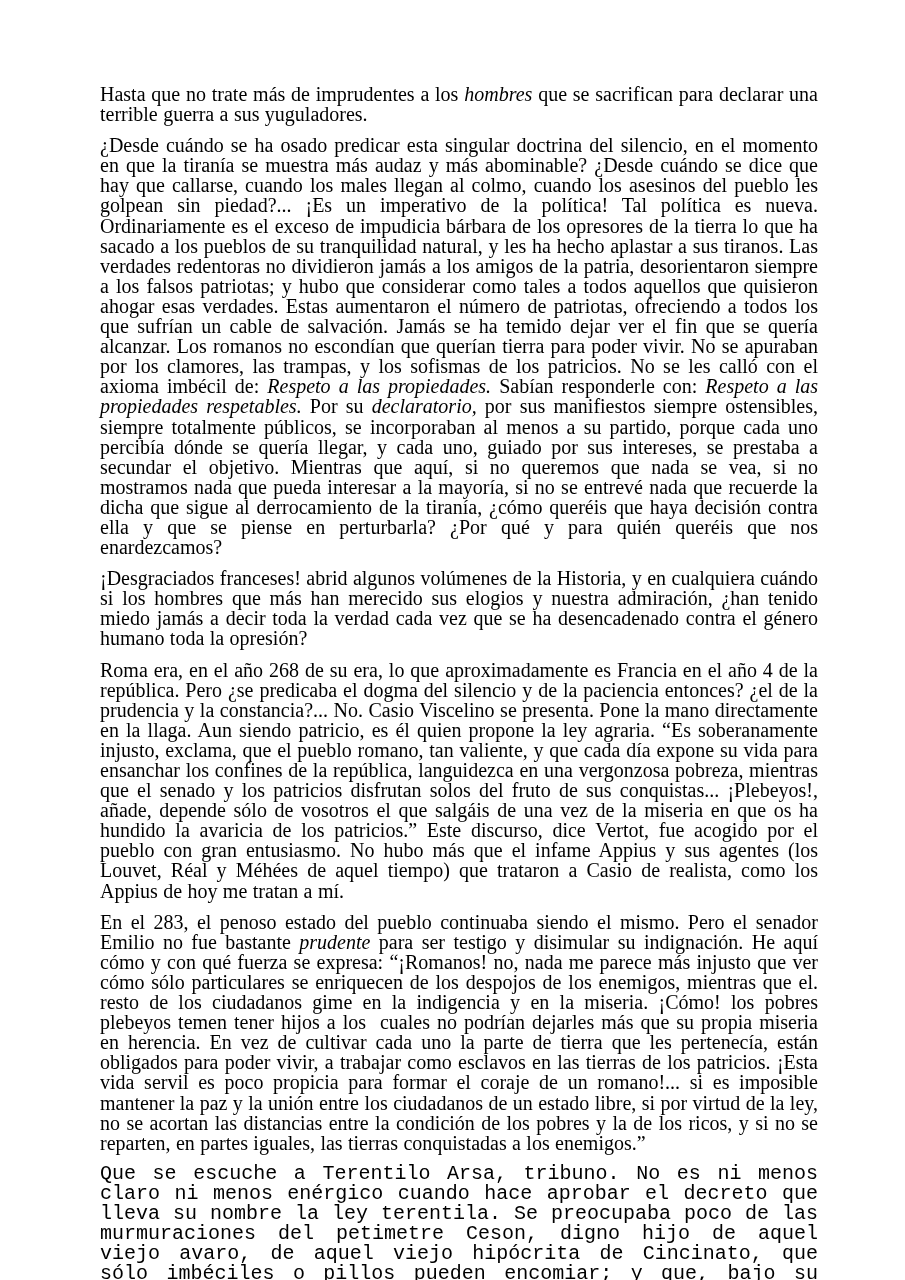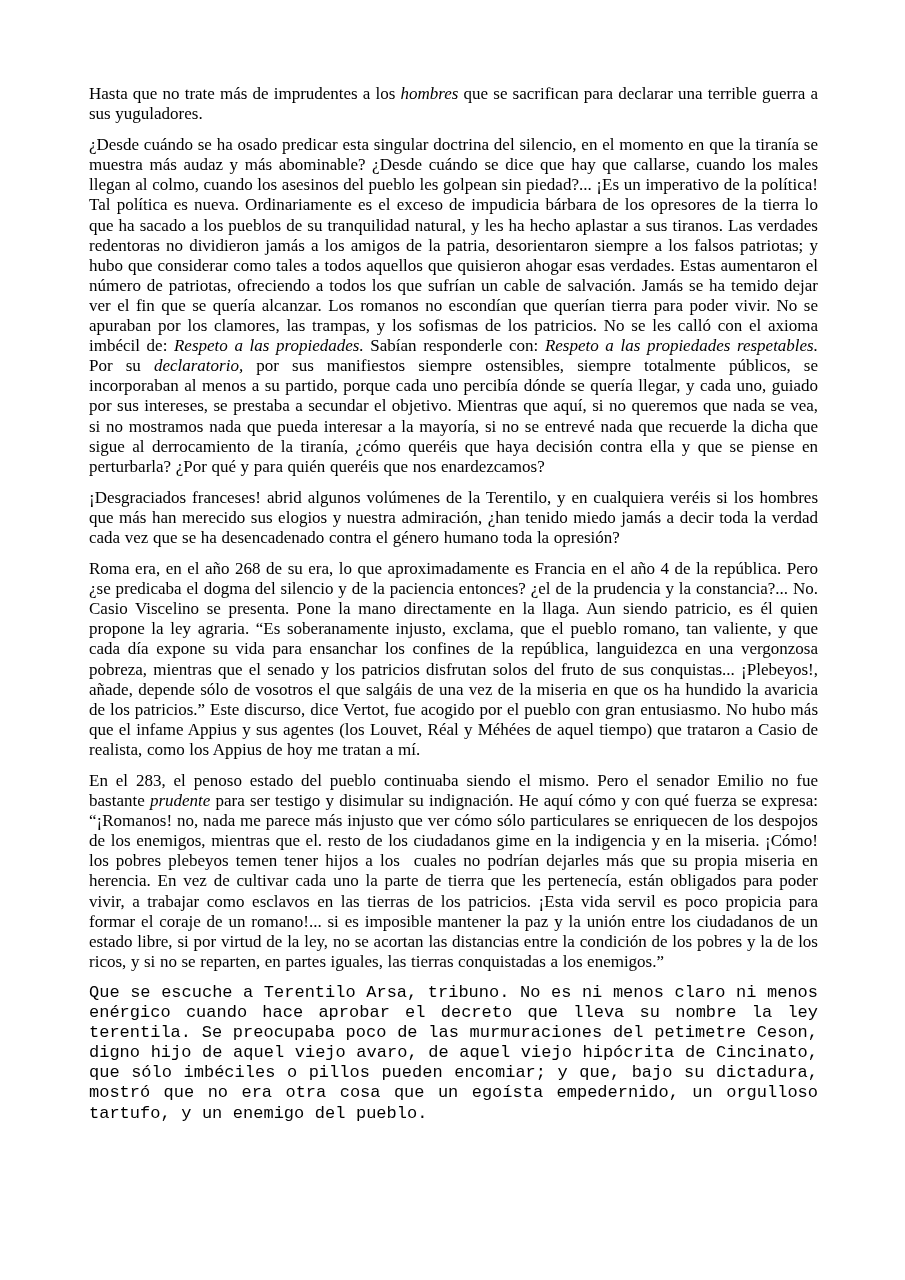--- a/index.html
+++ b/index.html
@@ -20,22 +20,22 @@
     overflow: hidden;
     box-sizing: border-box;
   }
   .text-column {
     position: absolute;
     left: 88px;
     top: 84px;
     width: 730px;
   }
   p.para {
-    margin: 0 0 11px 1px;
-    font-size: 17px;
+    margin: 0 0 11px 12px;
+    font-size: 20px;
     line-height: 20.1px;
     text-align: justify;
     text-justify: inter-word;
     -webkit-hyphens: none;
     hyphens: none;
     white-space: pre-wrap;
     word-spacing: 0.02em;
   }
   p.para:last-child {
     margin-bottom: 0;
@@ -45,18 +45,18 @@
     font-style: italic;
   }
 </style>
 </head>
 <body>
 
 <div class="page">
   <div class="text-column" id="text-column" style="color: rgb(0, 0, 0);">
       <p class="para" id="para-1"><span>Hasta que no trate más de imprudentes a los </span><span class="it">hombres</span><span> que se sacrifican para declarar una terrible guerra a sus yuguladores.</span></p>
       <p class="para" id="para-2"><span>¿Desde cuándo se ha osado predicar esta singular doctrina del silencio, en el momento en que la tiranía se muestra más audaz y más abominable? ¿Desde cuándo se dice que hay que callarse, cuando los males llegan al colmo, cuando los asesinos del pueblo les golpean sin piedad?... ¡Es un imperativo de la política! Tal política es nueva. Ordinariamente es el exceso de impudicia bárbara de los opresores de la tierra lo que ha sacado a los pueblos de su tranquilidad natural, y les ha hecho aplastar a sus tiranos. Las verdades redentoras no dividieron jamás a los amigos de la patria, desorientaron siempre a los falsos patriotas; y hubo que considerar como tales a todos aquellos que quisieron ahogar esas verdades. Estas aumentaron el número de patriotas, ofreciendo a todos los que sufrían un cable de salvación. Jamás se ha temido dejar ver el fin que se quería alcanzar. Los romanos no escondían que querían tierra para poder vivir. No se apuraban por los clamores, las trampas, y los sofismas de los patricios. No se les calló con el axioma imbécil de: </span><span class="it">Respeto a las propiedades.</span><span> Sabían responderle con: </span><span class="it">Respeto a las propiedades respetables.</span><span> Por su </span><span class="it">declaratorio,</span><span> por sus manifiestos siempre ostensibles, siempre totalmente públicos, se incorporaban al menos a su partido, porque cada uno percibía dónde se quería llegar, y cada uno, guiado por sus intereses, se prestaba a secundar el objetivo. Mientras que aquí, si no queremos que nada se vea, si no mostramos nada que pueda interesar a la mayoría, si no se entrevé nada que recuerde la dicha que sigue al derrocamiento de la tiranía, ¿cómo queréis que haya decisión contra ella y que se piense en perturbarla? ¿Por qué y para quién queréis que nos enardezcamos?</span></p>
-      <p class="para" id="para-3"><span>¡Desgraciados franceses! abrid algunos volúmenes de la Terentilo, y en cualquiera veréis si los hombres que más han merecido sus elogios y nuestra admiración, ¿han tenido miedo jamás a decir toda la verdad cada vez que se ha desencadenado contra el género humano toda la opresión?</span></p>
+      <p class="para" id="para-3"><span>¡Desgraciados franceses! abrid algunos volúmenes de la Historia, y en cualquiera cuándo si los hombres que más han merecido sus elogios y nuestra admiración, ¿han tenido miedo jamás a decir toda la verdad cada vez que se ha desencadenado contra el género humano toda la opresión?</span></p>
       <p class="para" id="para-4"><span>Roma era, en el año 268 de su era, lo que aproximadamente es Francia en el año 4 de la república. Pero ¿se predicaba el dogma del silencio y de la paciencia entonces? ¿el de la prudencia y la constancia?... No. Casio Viscelino se presenta. Pone la mano directamente en la llaga. Aun siendo patricio, es él quien propone la ley agraria. “Es soberanamente injusto, exclama, que el pueblo romano, tan valiente, y que cada día expone su vida para ensanchar los confines de la república, languidezca en una vergonzosa pobreza, mientras que el senado y los patricios disfrutan solos del fruto de sus conquistas... ¡Plebeyos!, añade, depende sólo de vosotros el que salgáis de una vez de la miseria en que os ha hundido la avaricia de los patricios.” Este discurso, dice Vertot, fue acogido por el pueblo con gran entusiasmo. No hubo más que el infame Appius y sus agentes (los Louvet, Réal y Méhées de aquel tiempo) que trataron a Casio de realista, como los Appius de hoy me tratan a mí.</span></p>
       <p class="para" id="para-5"><span>En el 283, el penoso estado del pueblo continuaba siendo el mismo. Pero el senador Emilio no fue bastante </span><span class="it">prudente</span><span> para ser testigo y disimular su indignación. He aquí cómo y con qué fuerza se expresa: “¡Romanos! no, nada me parece más injusto que ver cómo sólo particulares se enriquecen de los despojos de los enemigos, mientras que el. resto de los ciudadanos gime en la indigencia y en la miseria. ¡Cómo! los pobres plebeyos temen tener hijos a los  cuales no podrían dejarles más que su propia miseria en herencia. En vez de cultivar cada uno la parte de tierra que les pertenecía, están obligados para poder vivir, a trabajar como esclavos en las tierras de los patricios. ¡Esta vida servil es poco propicia para formar el coraje de un romano!... si es imposible mantener la paz y la unión entre los ciudadanos de un estado libre, si por virtud de la ley, no se acortan las distancias entre la condición de los pobres y la de los ricos, y si no se reparten, en partes iguales, las tierras conquistadas a los enemigos.”</span></p>
       <p class="para" id="para-6"><span>Que se escuche a Terentilo Arsa, tribuno. No es ni menos claro ni menos enérgico cuando hace aprobar el decreto que lleva su nombre la ley terentila. Se preocupaba poco de las murmuraciones del petimetre Ceson, digno hijo de aquel viejo avaro, de aquel viejo hipócrita de Cincinato, que sólo imbéciles o pillos pueden encomiar; y que, bajo su dictadura, mostró que no era otra cosa que un egoísta empedernido, un orgulloso tartufo, y un enemigo del pueblo.</span></p>
     </div>
 </div>
 
 </body></html>

